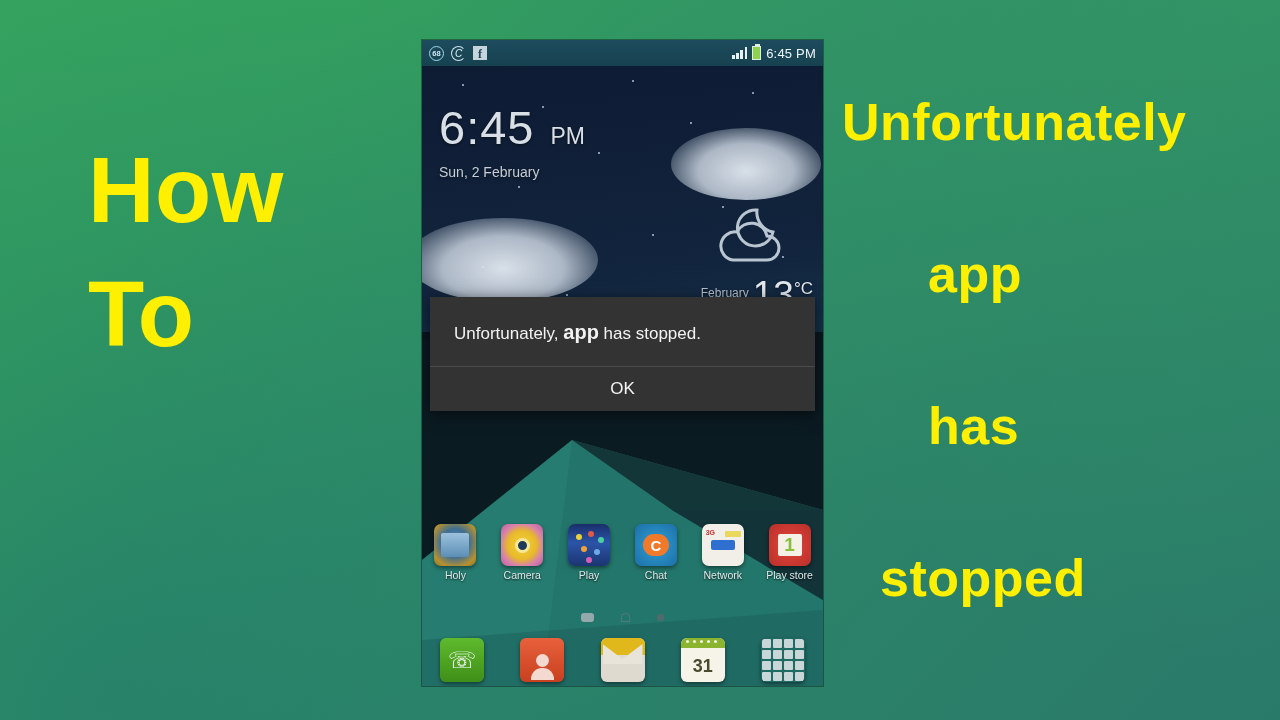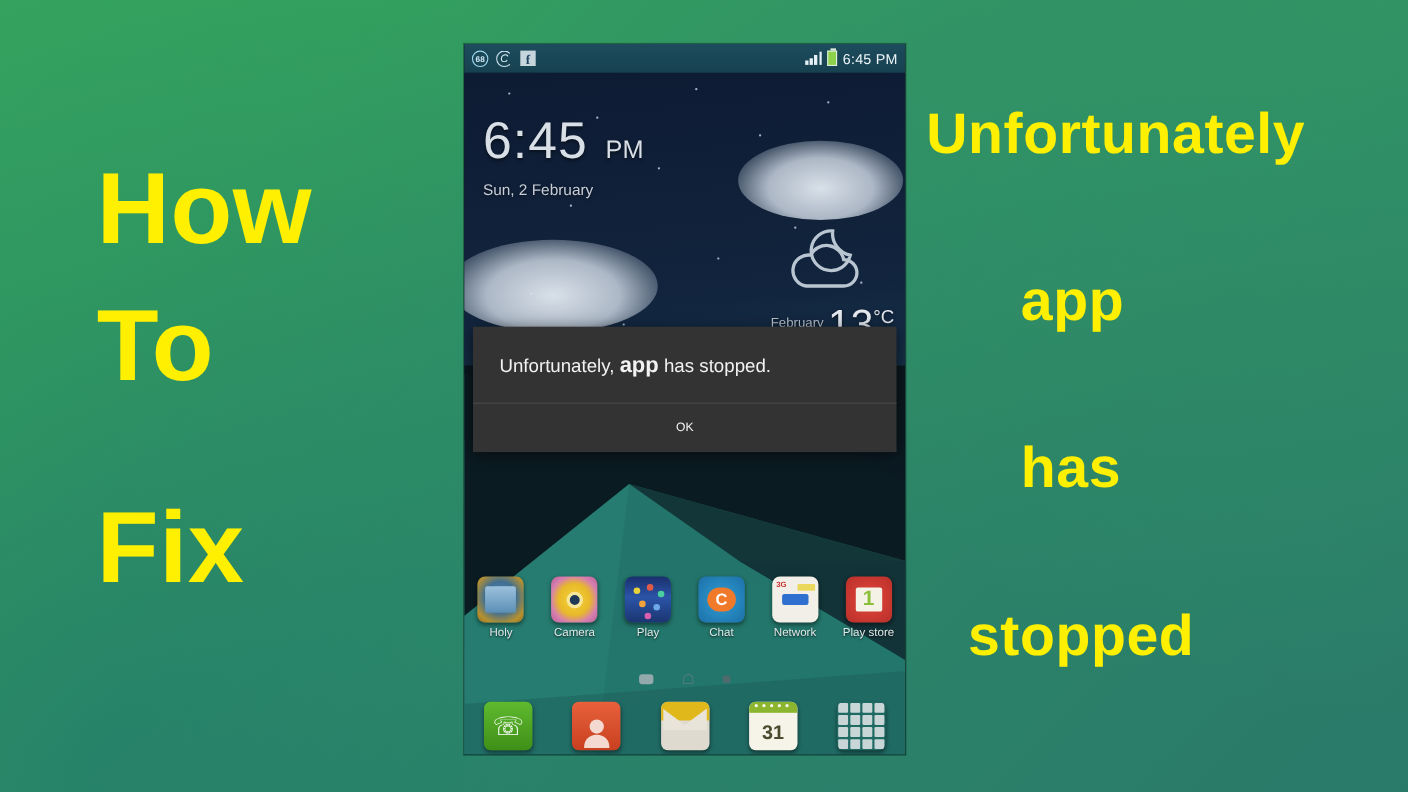--- a/index.html
+++ b/index.html
@@ -187,31 +187,30 @@
     position: absolute; left: 8px; top: 257px; width: 385px;
     background: #333333; color:#fff; z-index: 10;
     box-shadow: 0 3px 14px rgba(0,0,0,.6);
   }
   #dialog-body { padding: 22px 24px 20px 24px; }
   #dialog-msg { font-size: 17px; line-height: 1.35; color:#f2f2f2; }
   #dialog-msg .emph { font-size: 20px; font-weight: bold; }
   #dialog-divider { height: 1px; background:#4a4a4a; }
   #dialog-ok {
     height: 44px; display:flex; align-items:center; justify-content:center;
-    font-size: 11px; color:#f4f4f4; cursor:pointer; user-select:none;
+    font-size: 17px; color:#f4f4f4; cursor:pointer; user-select:none;
   }
 </style>
 </head>
 <body>
 
 <div id="stage">
 
   <div class="caption cap-left" id="cap-how">How</div>
   <div class="caption cap-left" id="cap-to">To</div>
-  <div class="caption cap-left" id="cap-fix">Fix</div>
 
   <div class="caption cap-right" id="cap-unfortunately">Unfortunately</div>
   <div class="caption cap-right" id="cap-app">app</div>
   <div class="caption cap-right" id="cap-has">has</div>
   <div class="caption cap-right" id="cap-stopped">stopped</div>
 
   <div id="phone">
 
     <div id="wallpaper">
       <div id="wall-base"></div>

